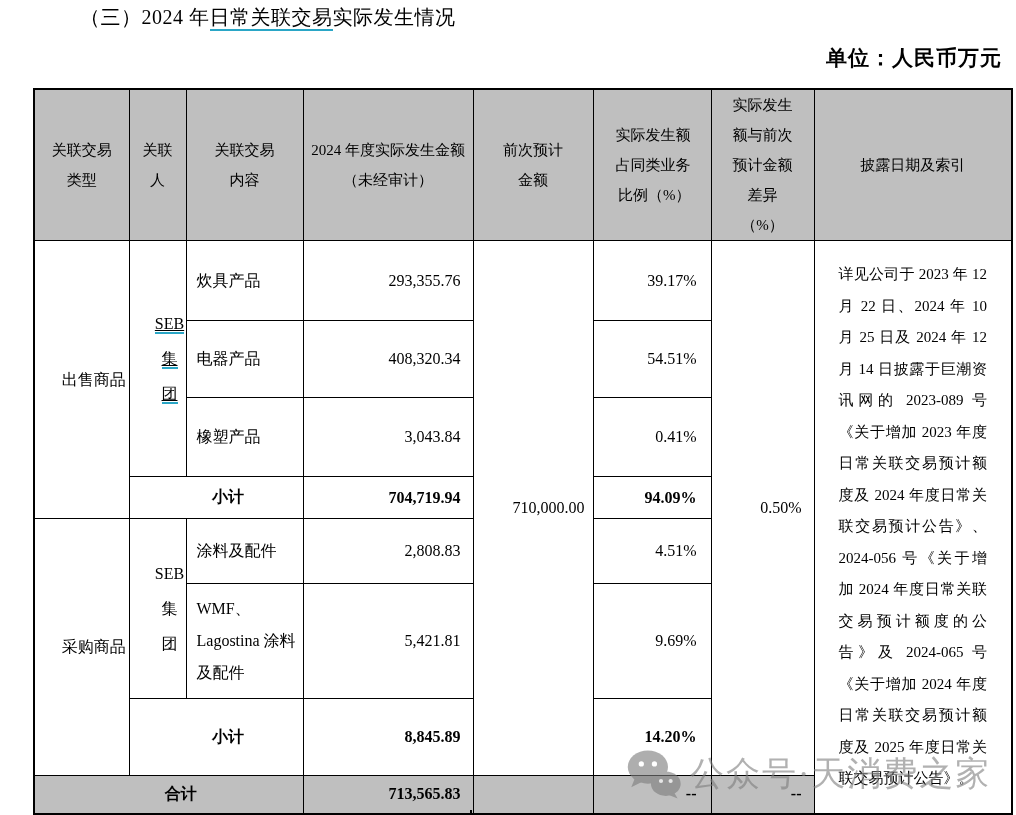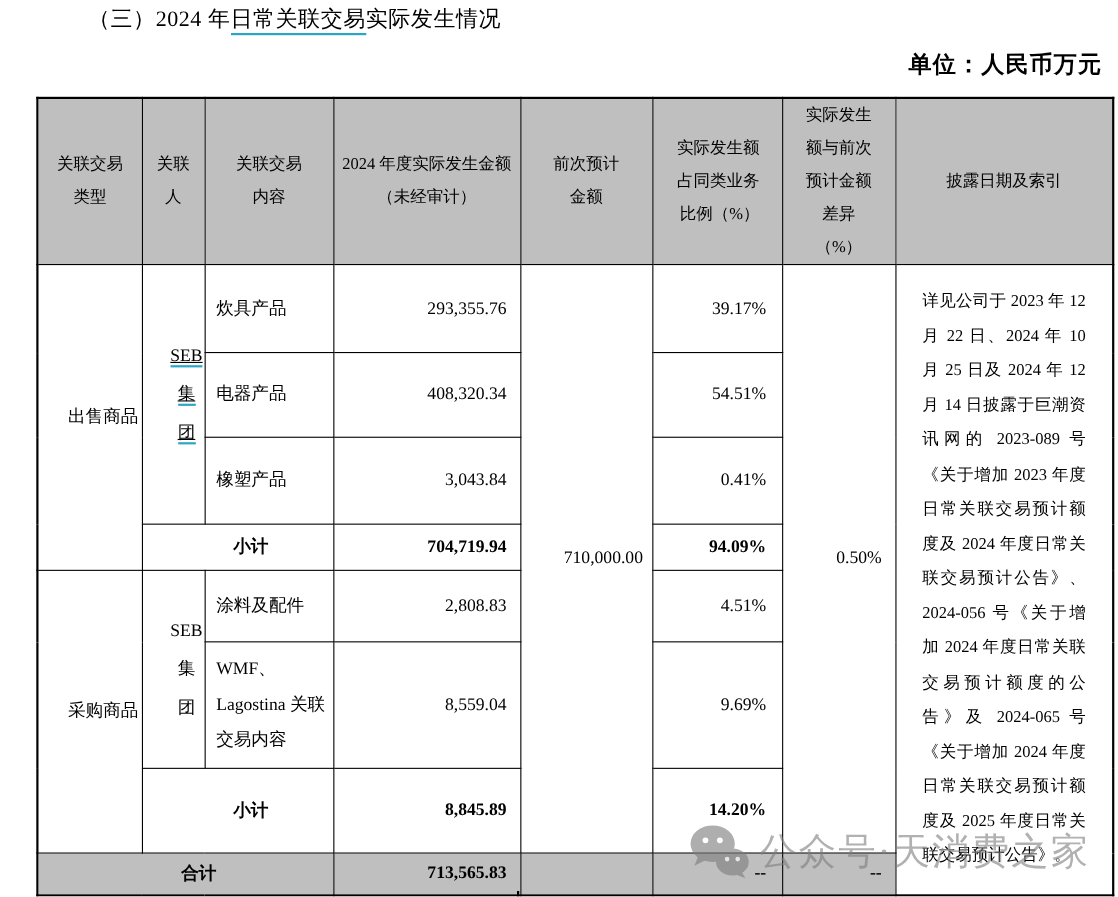--- a/index.html
+++ b/index.html
@@ -139,22 +139,22 @@
 
     <tr class="r5">
       <td class="c-type" rowspan="3">采购商品</td>
       <td class="c-party" rowspan="2">SEB 集团</td>
       <td class="c-content">涂料及配件</td>
       <td class="c-amount">2,808.83</td>
       <td class="c-ratio">4.51%</td>
     </tr>
 
     <tr class="r6">
-      <td class="c-content">WMF、Lagostina 关联交易内容</td>
-      <td class="c-amount">8,559.04</td>
+      <td class="c-content">WMF、Lagostina 涂料及配件</td>
+      <td class="c-amount">5,421.81</td>
       <td class="c-ratio">9.69%</td>
     </tr>
 
     <tr class="r7">
       <td class="subtotal-label" colspan="2">小计</td>
       <td class="c-amount bold">8,845.89</td>
       <td class="c-ratio bold">14.20%</td>
     </tr>
 
     <tr class="r8 total-row">

